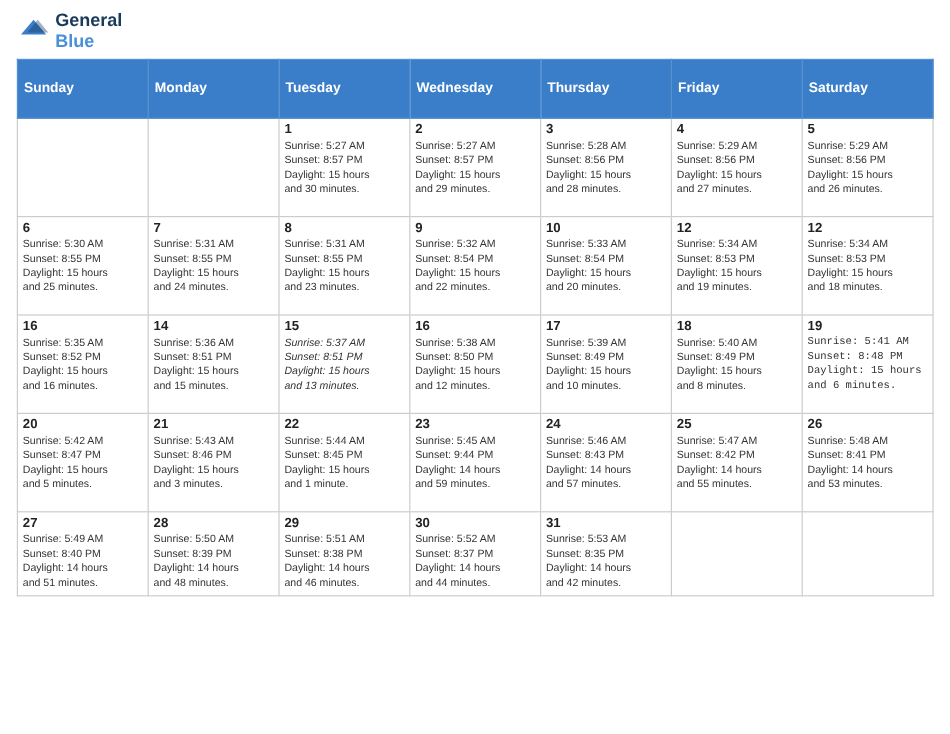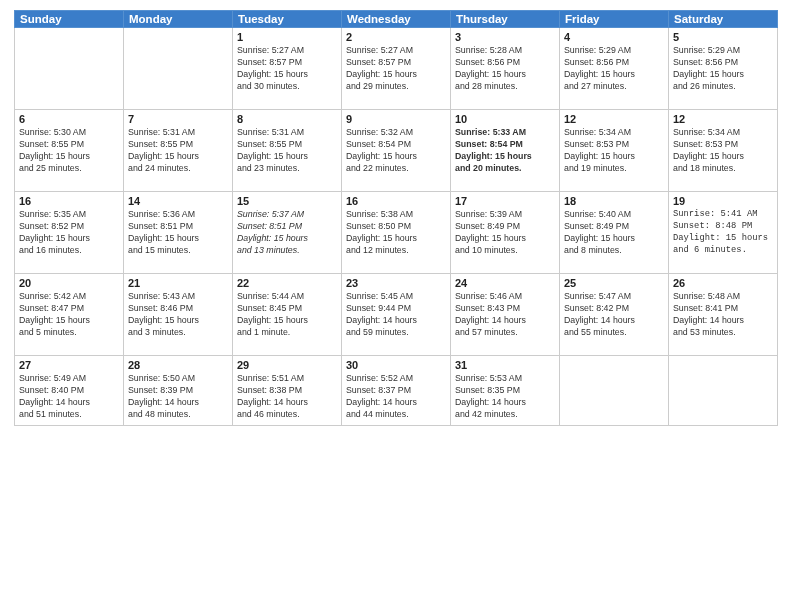--- a/index.html
+++ b/index.html
@@ -56,21 +56,21 @@
     .calendar {
       width: 100%;
       border-collapse: collapse;
       border: 1px solid #ccc;
     }
     .calendar th {
       background: #3a7dc9;
       color: #fff;
       font-size: 11.5px;
       font-weight: bold;
-      padding: 2px 5px;
+      padding: 18px 5px;
       text-align: left;
       border: 1px solid #5590d0;
     }
     .calendar td {
       width: 14.28%;
       vertical-align: top;
       border: 1px solid #ccc;
       padding: 3px 4px;
       font-size: 9px;
       color: #333;
@@ -93,20 +93,36 @@
       color: #333;
     }
     .empty-cell {
       background: #f9f9f9;
     }
   </style>
 </head>
 <body>
 
 <div class="page">
+  <div class="header">
+    <div class="logo">
+      <svg class="logo-icon" viewBox="0 0 32 32">
+        <polygon points="16,4 28,18 4,18" fill="#3a7dc9"></polygon>
+        <polygon points="20,4 30,16 10,16" fill="#1a3a5c" opacity="0.4"></polygon>
+      </svg>
+      <div class="logo-text">
+        <div>General</div>
+        <div><span>Blue</span></div>
+      </div>
+    </div>
+    <div class="title-block">
+      <div class="month-title"></div>
+      <div class="subtitle"></div>
+    </div>
+  </div>
 
   <table class="calendar">
     <thead>
       <tr>
       <th>Sunday</th>
           <th>Monday</th>
           <th>Tuesday</th>
           <th>Wednesday</th>
           <th>Thursday</th>
           <th>Friday</th>
@@ -177,21 +193,21 @@
           </td>
           <td>
             <span class="day-num">9</span>
             <div class="cell-text" style="white-space: pre-line;">Sunrise: 5:32 AM
 Sunset: 8:54 PM
 Daylight: 15 hours
 and 22 minutes.</div>
           </td>
           <td>
             <span class="day-num">10</span>
-            <div class="cell-text" style="white-space: pre-line; font-weight: bold;">Sunrise: 5:33 AM
+            <div class="cell-text" style="white-space: pre-line;">Sunrise: 5:33 AM
 Sunset: 8:54 PM
 Daylight: 15 hours
 and 20 minutes.</div>
           </td>
           <td>
             <span class="day-num">12</span>
             <div class="cell-text" style="white-space: pre-line;">Sunrise: 5:34 AM
 Sunset: 8:53 PM
 Daylight: 15 hours
 and 19 minutes.</div>

